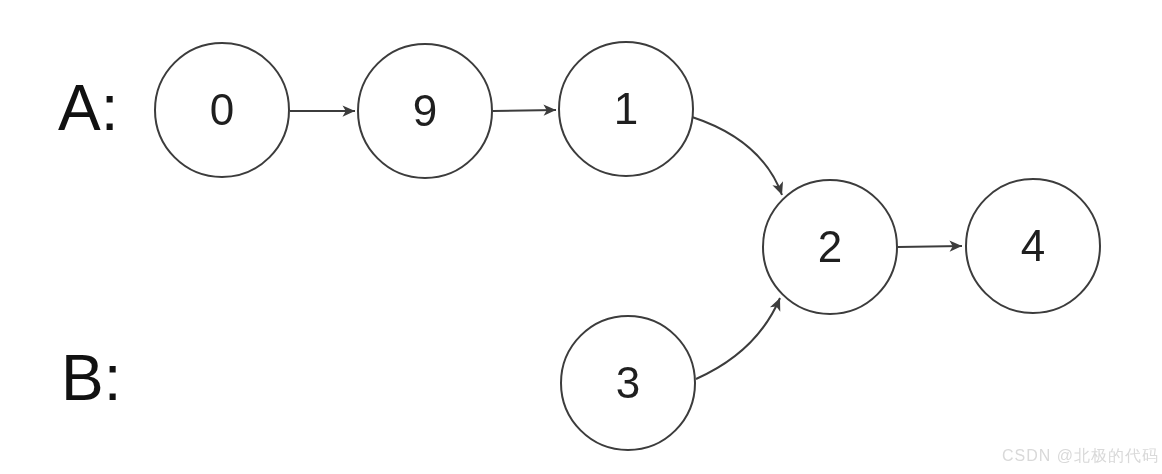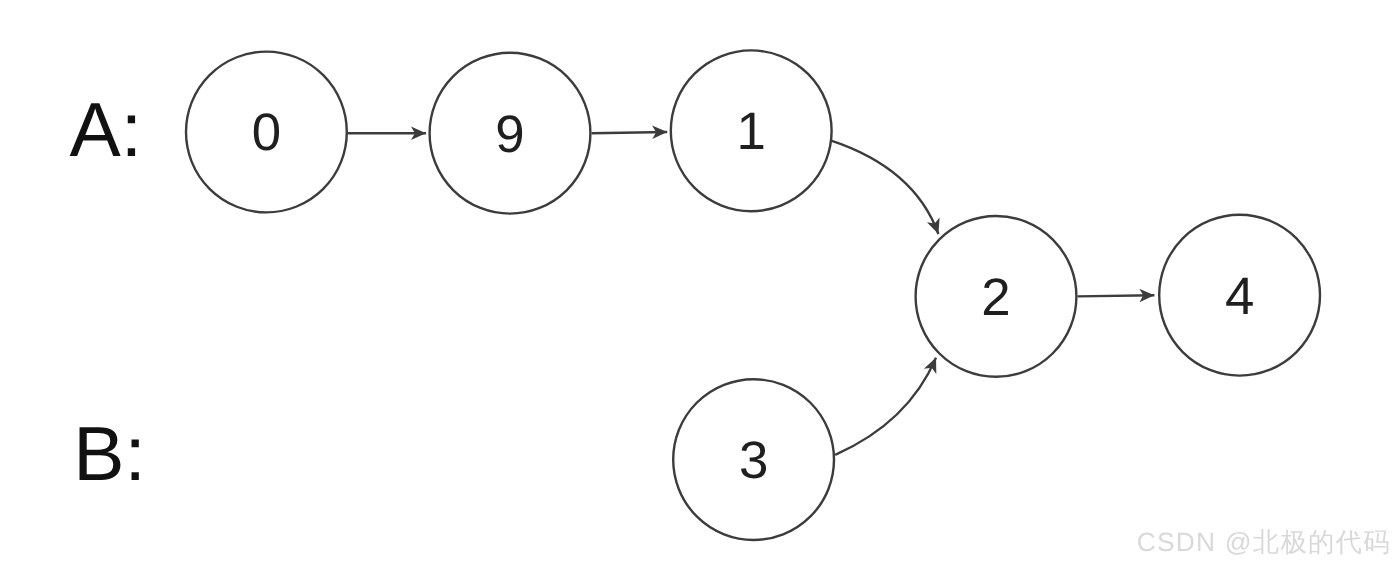--- a/index.html
+++ b/index.html
@@ -42,21 +42,21 @@
     fill: var(--label-text, #111111);
   }
   .arrowhead {
     fill: var(--stroke, #3c3c3c);
   }
   #watermark {
     position: absolute;
     right: 3px;
     bottom: 7px;
     font-family: "Liberation Sans", sans-serif;
-    font-size: 22px;
+    font-size: 16px;
     color: #d9d9d9;
     letter-spacing: 1px;
     text-shadow: 1px 1px 0 #ffffff;
     white-space: nowrap;
   }
 </style>
 </head>
 <body>
 
 <div id="canvas">

